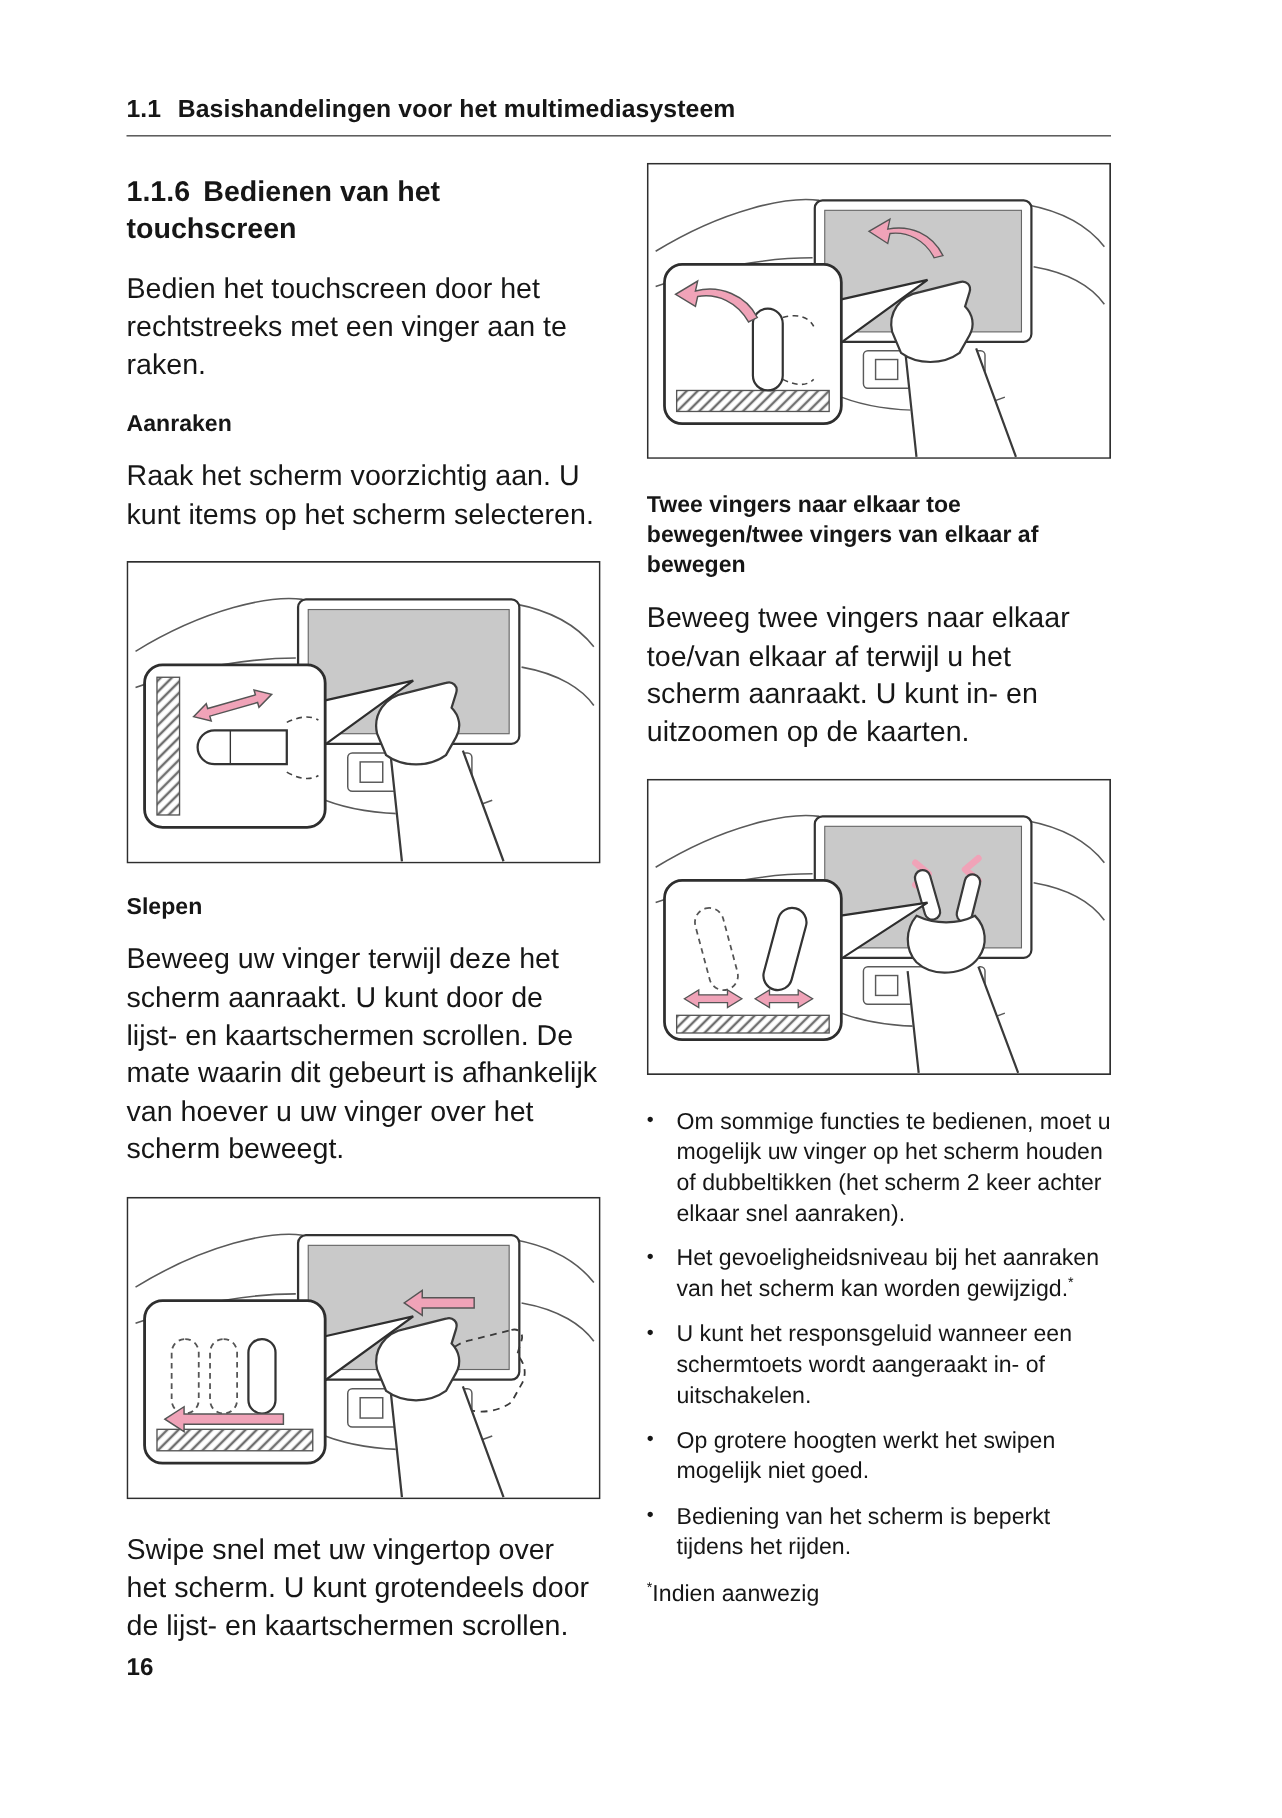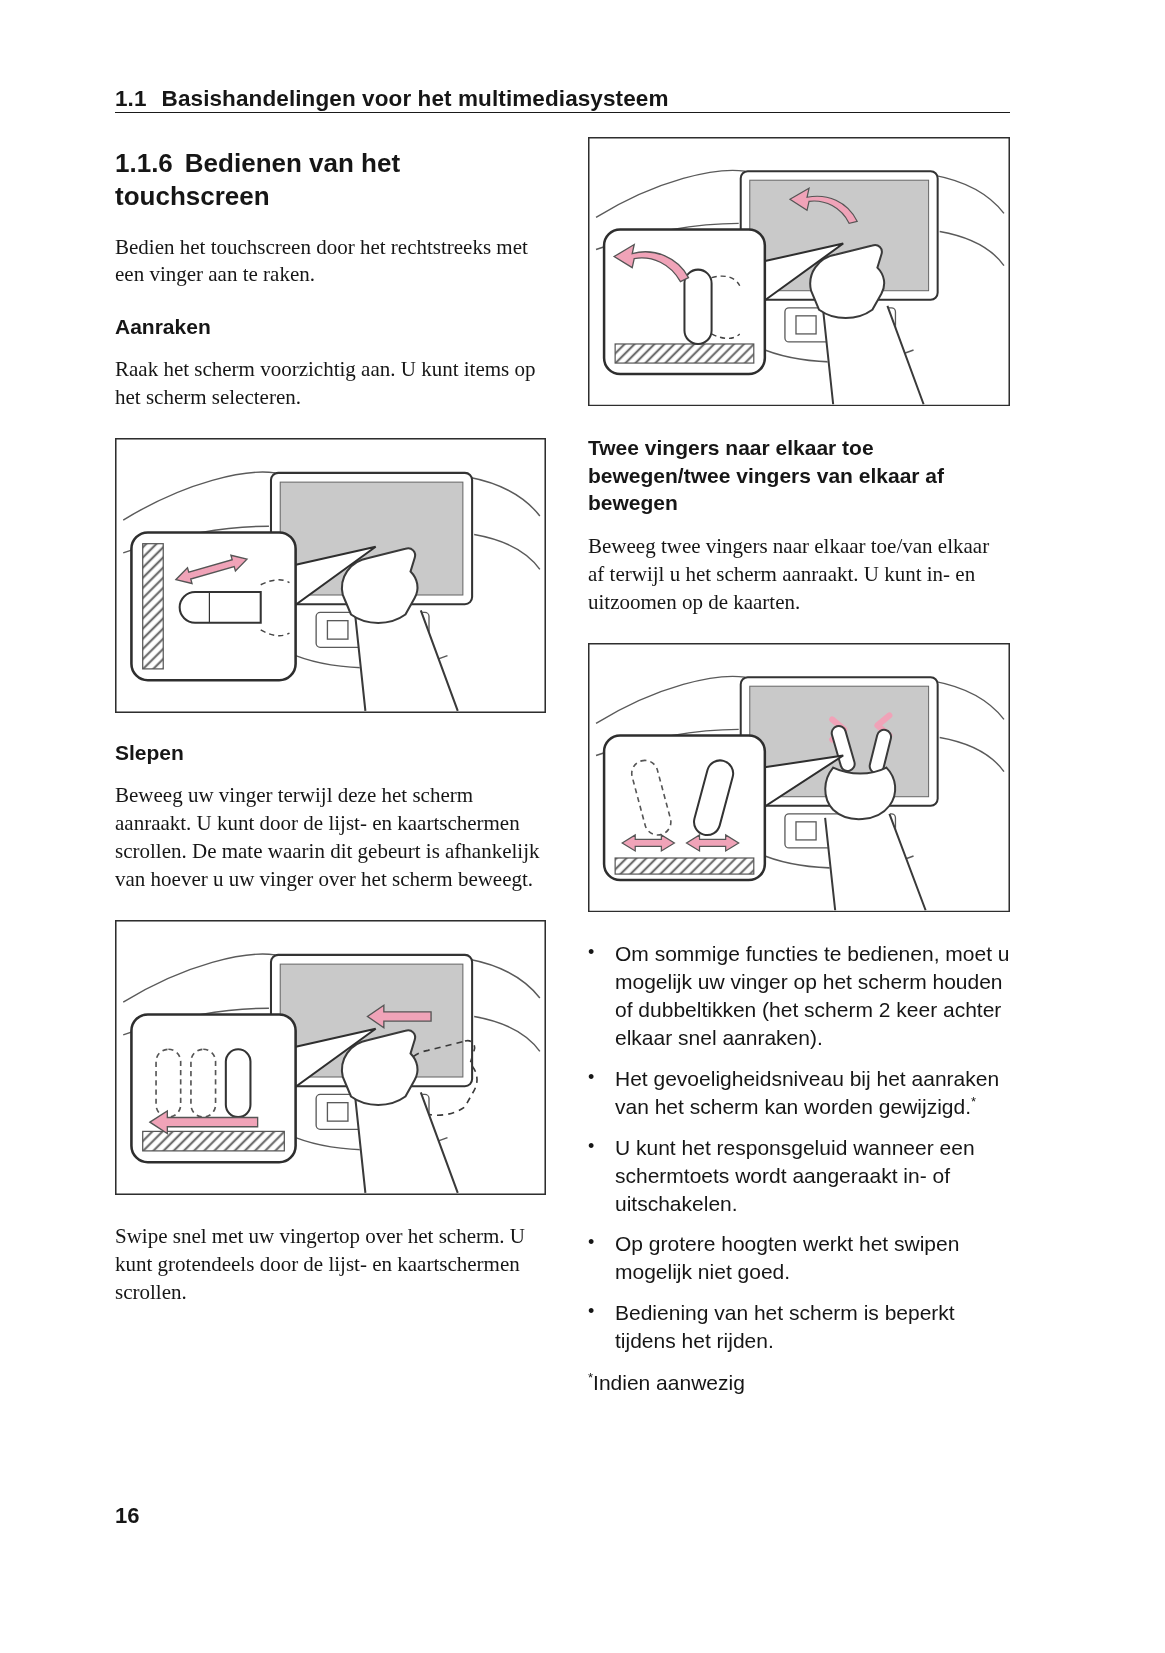--- a/index.html
+++ b/index.html
@@ -3,30 +3,30 @@
 <meta charset="utf-8">
 <style>
   * { box-sizing: border-box; }
   html, body { margin:0; padding:0; background:#ffffff; }
   .page {
     width:1165px; height:1653px; background:#ffffff; position:relative;
     font-family:"Liberation Sans","DejaVu Sans",sans-serif; color:#161616;
     padding:86px 155px 0 115px; overflow:hidden;
   }
   .doc-header {
-    border-bottom:1.7px solid #1a1a1a; 
+    border-bottom:1.7px solid #1a1a1a; padding-bottom:11px;
     font-size:22.5px; font-weight:700; letter-spacing:0.1px;
   }
   .doc-header .num { margin-right:15px; }
   .columns { display:flex; gap:42px; margin-top:24px; }
   .col-left { width:431px; flex:0 0 431px; }
   .col-right { width:422px; flex:0 0 422px; }
   .section-title { font-size:26px; font-weight:700; line-height:1.28; margin:10px 0 20px; }
   .section-title .num { margin-right:12px; }
-  p.body { font-size:21px; line-height:1.33; margin:0 0 26px;font-family:Liberation Serif, serif; }
+  p.body { font-size:26px; line-height:1.33; margin:0 0 26px; }
   h3.subhead { font-size:21px; font-weight:700; margin:16px 0 17px; }
   .pinch-head { margin-top:2px; margin-bottom:15px; line-height:1.3; }
   figure.illust { margin:0 0 28px; }
   figure.illust svg { display:block; width:100%; height:auto; }
   .fig-top { margin-top:4px; }
   .bullets { margin:2px 0 0; padding:0; list-style:none; font-size:21px; line-height:1.33; }
   .bullets li { display:flex; margin-bottom:13px; }
   .bullets .dot { flex:0 0 27px; font-size:18px; padding-top:1px; }
   .bullets .btxt { flex:1; }
   sup.fn { font-size:13px; vertical-align:super; line-height:0; }

